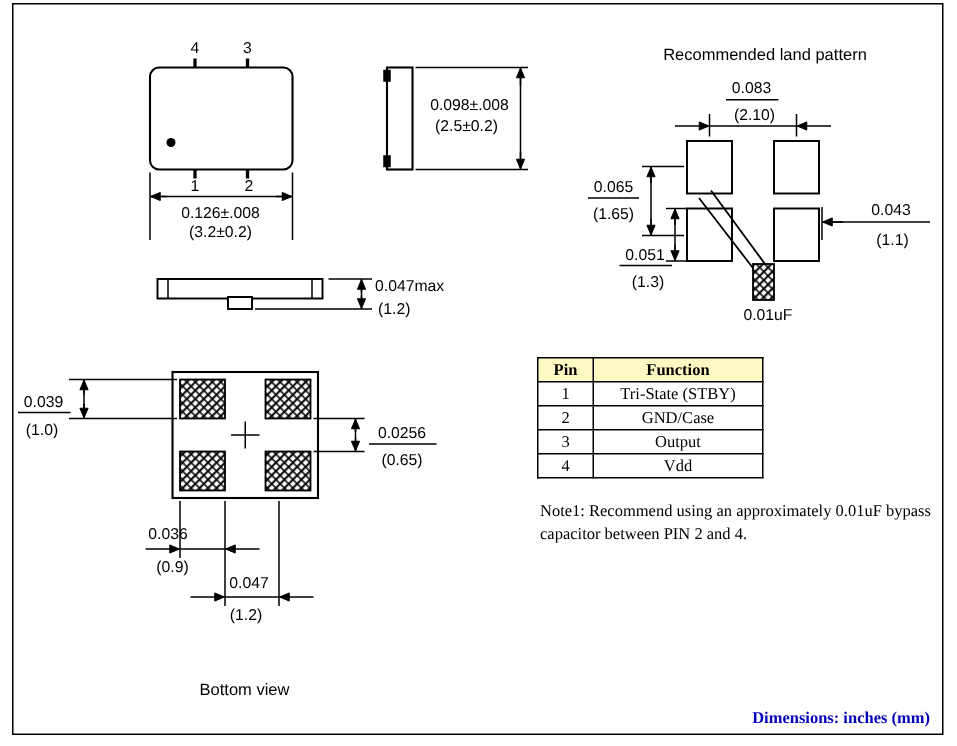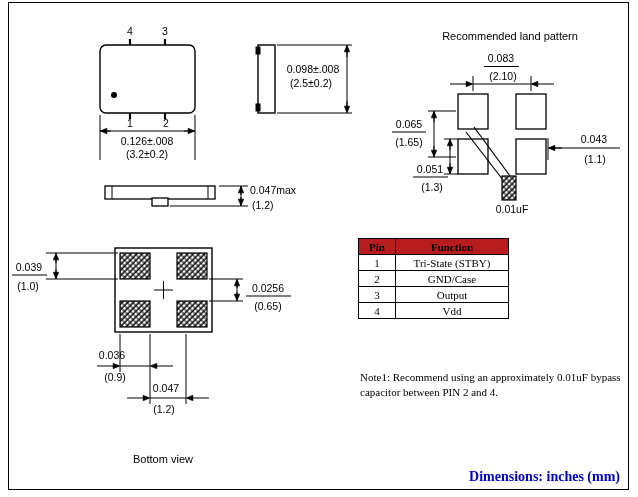--- a/index.html
+++ b/index.html
@@ -6,26 +6,26 @@
   .canvas{position:relative;width:638px;height:497px;background:#fff;overflow:hidden;}
   .frame{position:absolute;left:8px;top:2px;right:9px;bottom:7px;border:1.5px solid #000;}
   svg.draw{position:absolute;left:0;top:0;}
   svg.draw line, svg.draw rect, svg.draw path{stroke:#000;}
   svg.draw text{stroke:none;fill:#000;font-family:"Liberation Sans",sans-serif;}
   .dim{font-size:10.5px;}
   .lbl{font-size:11px;}
   .pin-table{position:absolute;left:358px;top:238px;border-collapse:collapse;
     font-family:"Liberation Serif",serif;font-size:11px;color:#000;}
   .pin-table th,.pin-table td{border:1px solid #000;text-align:center;padding:0 4px;height:15px;}
-  .pin-table th{background:#b91c1c;font-weight:bold;}
+  .pin-table th{background:#fef9c3;font-weight:bold;}
   .pin-table td.pn{width:28px;}
   .pin-table td.fn{width:104px;text-align:center;}
   .note{position:absolute;font-family:"Liberation Serif",serif;font-size:11px;line-height:1.35;color:#000;}
   .footer{position:absolute;right:18px;bottom:12px;font-family:"Liberation Serif",serif;
-    font-weight:bold;font-size:14px;color:#0000bb;}
+    font-weight:bold;font-size:11px;color:#0000bb;}
 </style>
 </head>
 <body>
 
 <div class="canvas">
   <div class="frame"></div>
 
   <svg class="draw" width="638" height="497" viewBox="0 0 638 497">
     <defs>
       <marker id="ah" viewBox="0 0 10 10" refX="9" refY="5" markerWidth="8" markerHeight="6.5" orient="auto">
@@ -197,16 +197,16 @@
         <td class="pn">3</td>
         <td class="fn">Output</td>
       </tr>
       <tr>
         <td class="pn">4</td>
         <td class="fn">Vdd</td>
       </tr>
     </tbody>
   </table>
 
-  <div class="note" style="left:360px;top:370px;width:262px;">Note1: Recommend using an approximately 0.01uF bypass capacitor between PIN 2 and 4.</div>
+  <div class="note" style="left:360px;top:334px;width:262px;">Note1: Recommend using an approximately 0.01uF bypass capacitor between PIN 2 and 4.</div>
 
   <div class="footer">Dimensions: inches (mm)</div>
 </div>
 
 </body></html>

